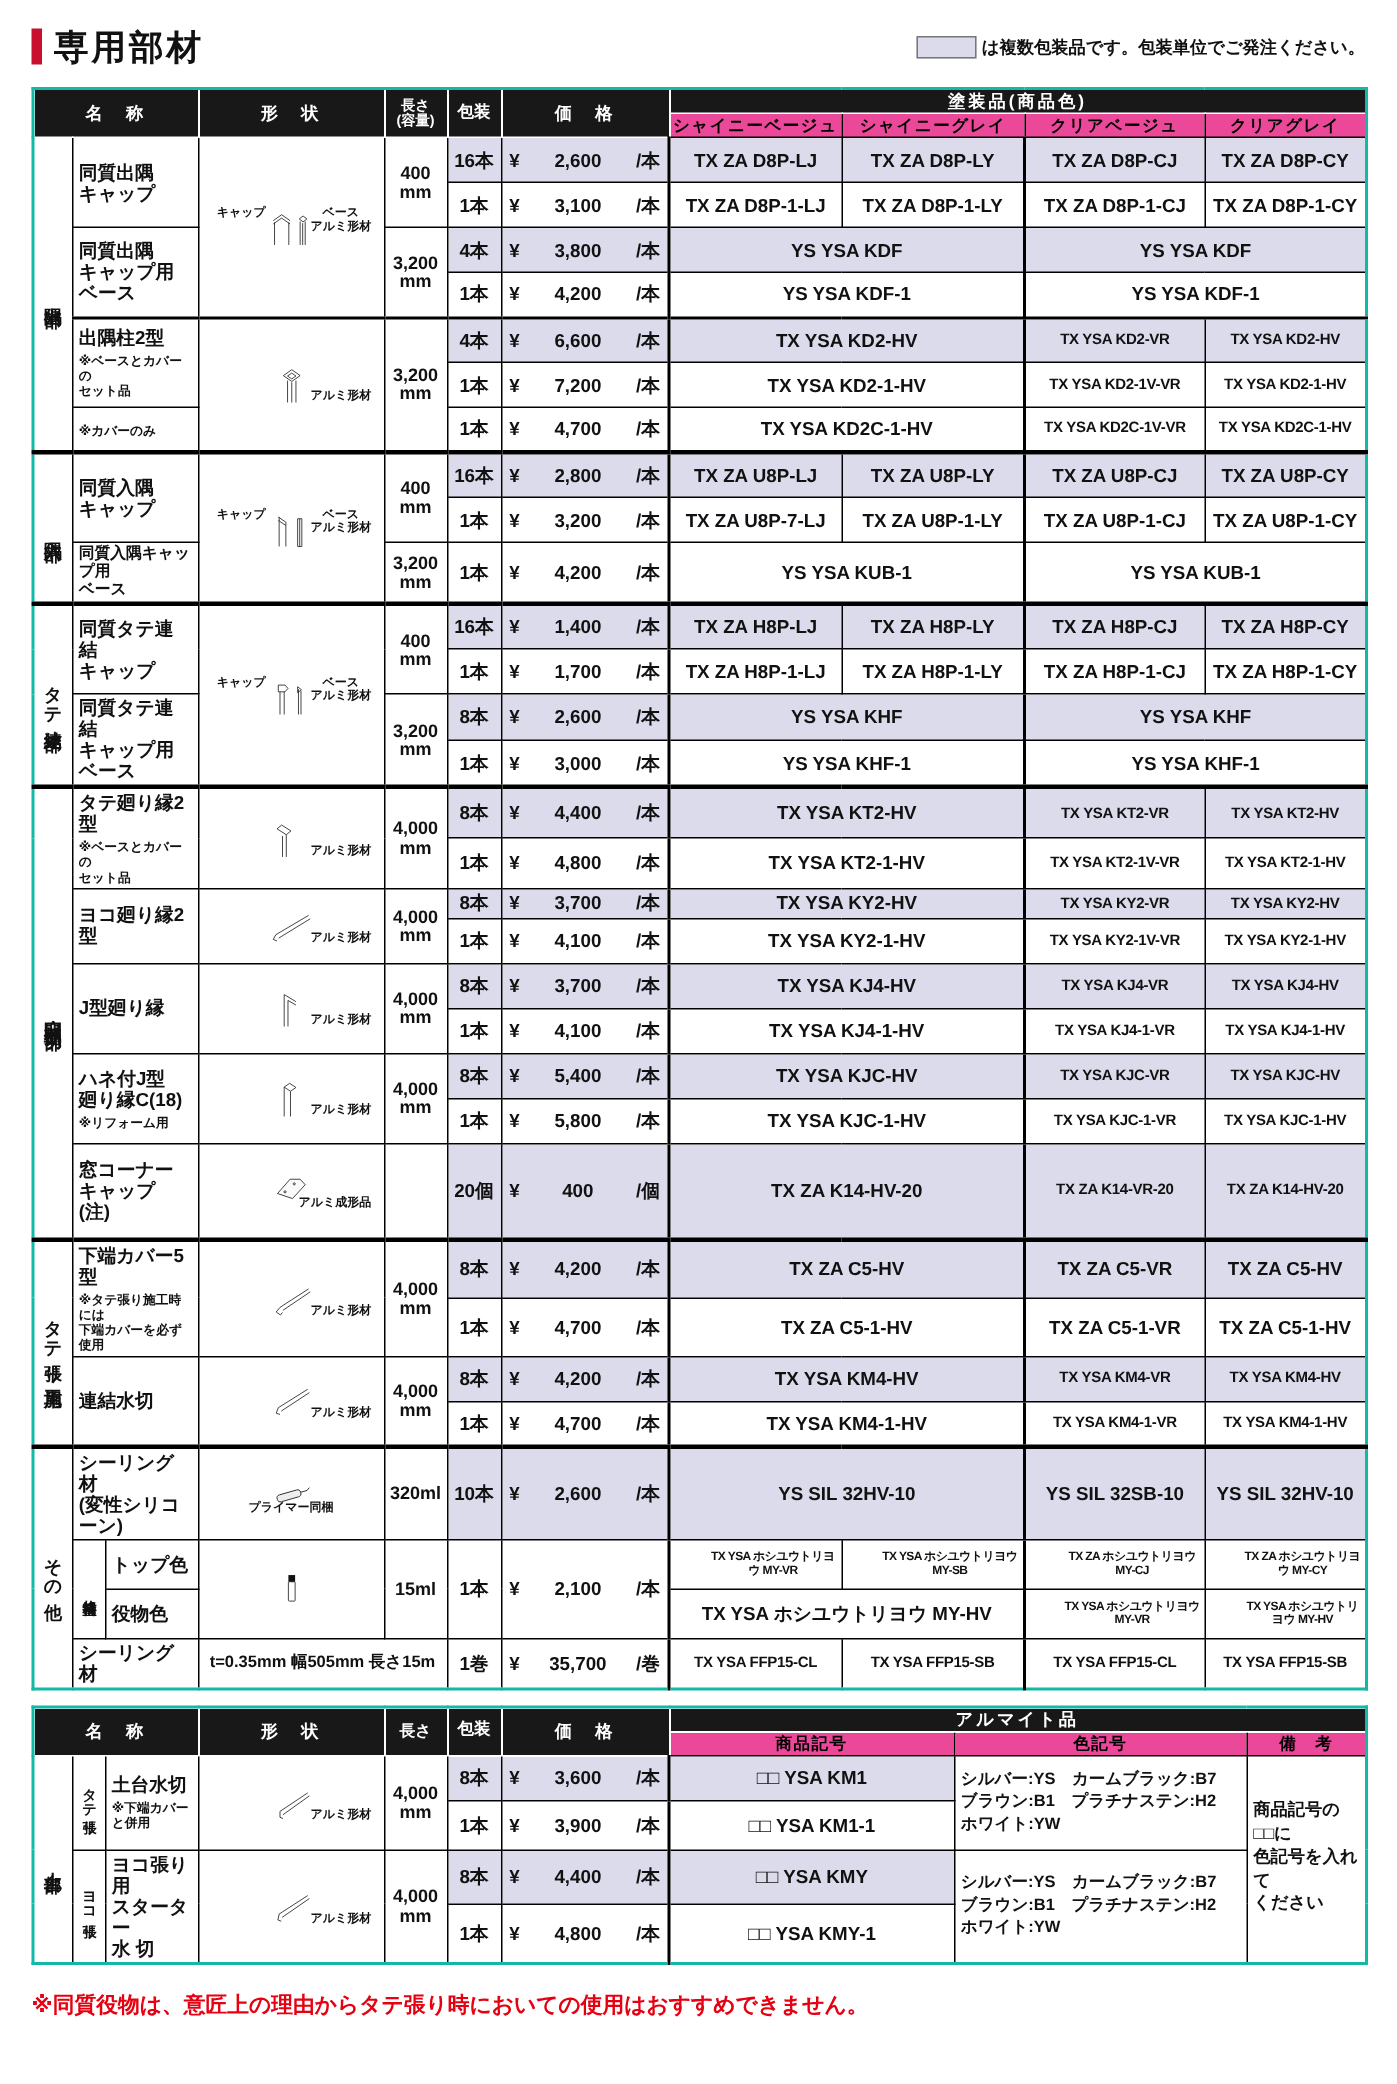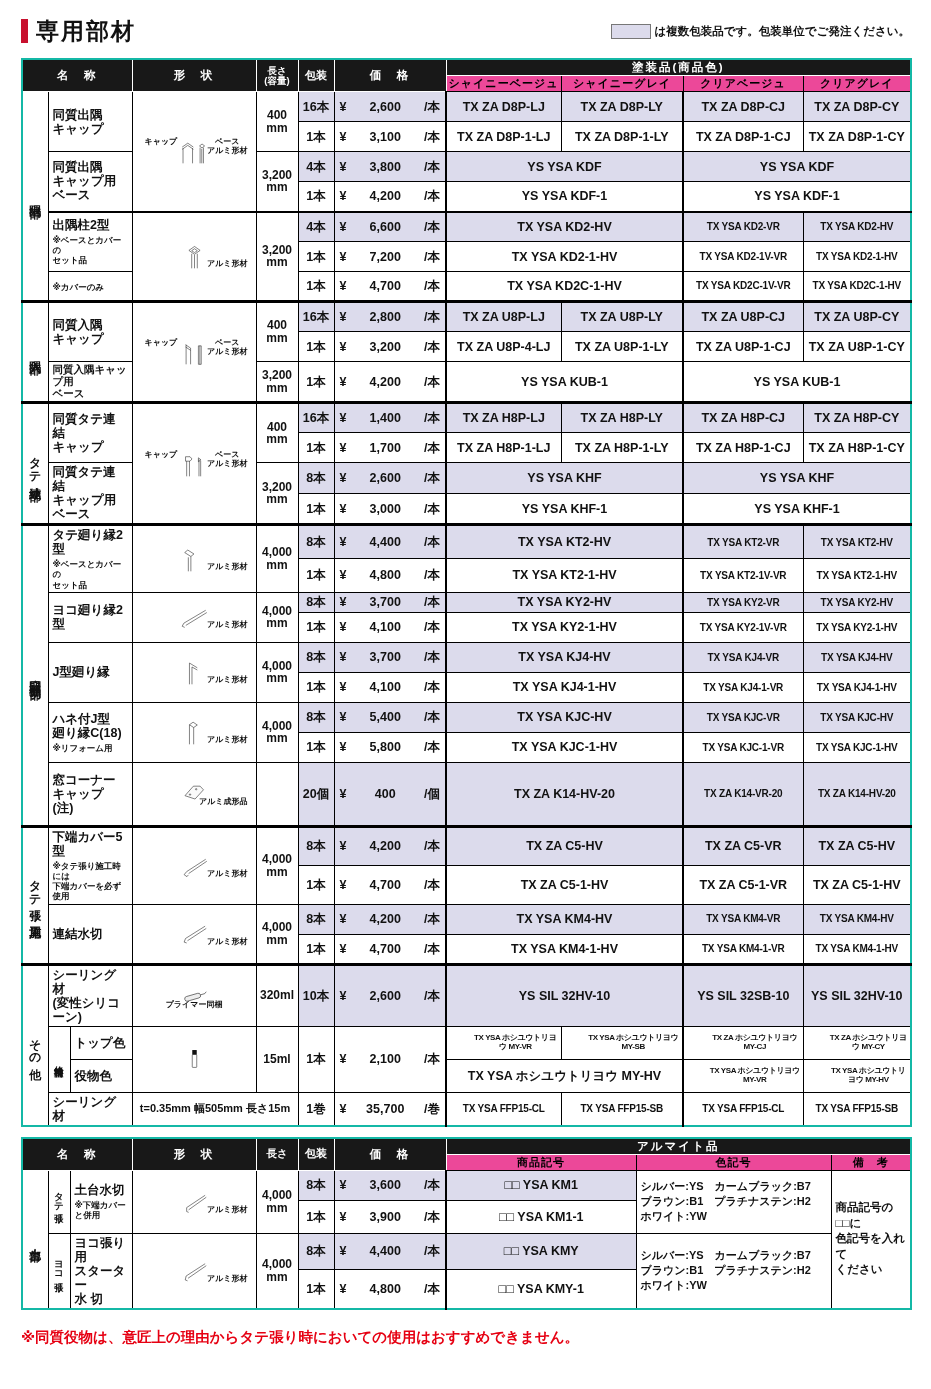--- a/index.html
+++ b/index.html
@@ -358,21 +358,21 @@
             <div class="ml">1本</div>
           </td>
           <td class="price">
             <div class="pw">
               <span>¥</span>
               <span class="pv">3,200</span>
               <span>/本</span>
             </div>
           </td>
           <td class="tl">
-            <div class="ml">TX ZA U8P-4-LJ</div>
+            <div class="ml">TX ZA U8P-7-LJ</div>
           </td>
           <td>
             <div class="ml">TX ZA U8P-1-LY</div>
           </td>
           <td class="tl">
             <div class="ml">TX ZA U8P-1-CJ</div>
           </td>
           <td>
             <div class="ml">TX ZA U8P-1-CY</div>
           </td>

